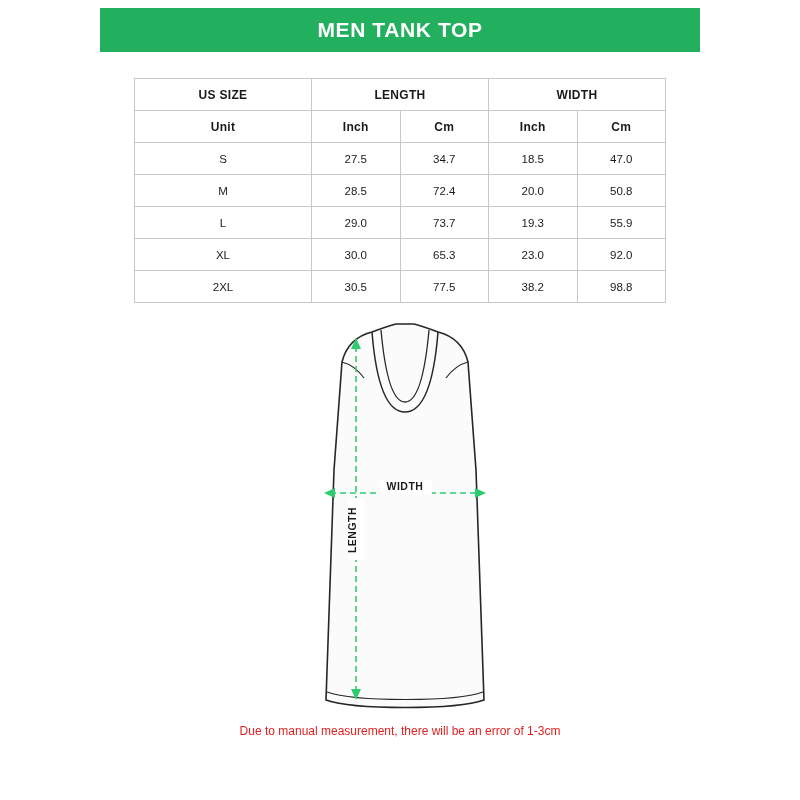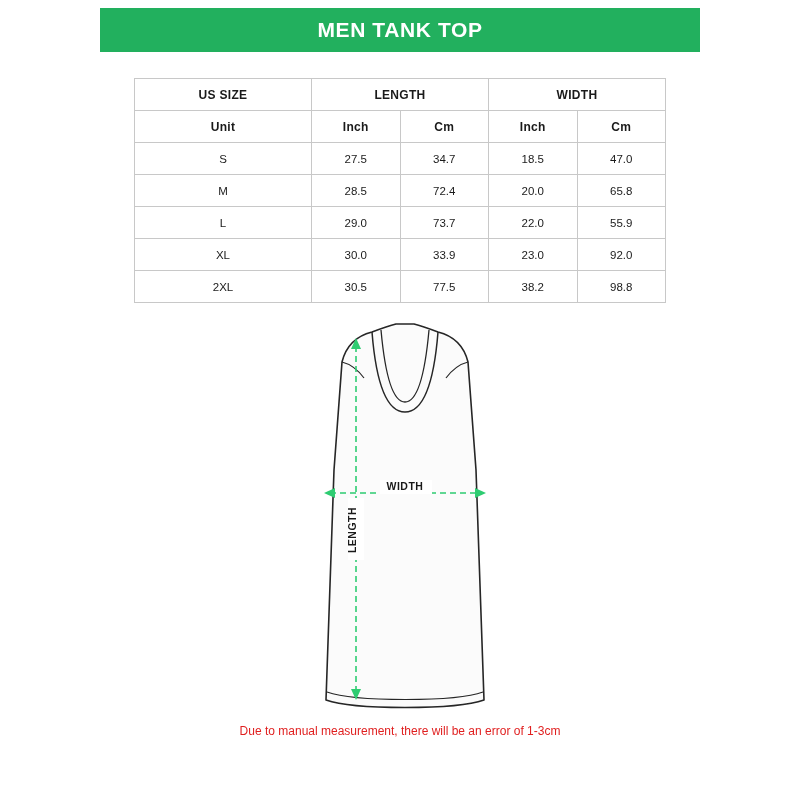--- a/index.html
+++ b/index.html
@@ -125,33 +125,33 @@
           <td>27.5</td>
           <td>34.7</td>
           <td>18.5</td>
           <td>47.0</td>
         </tr>
         <tr>
           <td class="rowhead">M</td>
           <td>28.5</td>
           <td>72.4</td>
           <td>20.0</td>
-          <td>65.8</td>
+          <td>50.8</td>
         </tr>
         <tr>
           <td class="rowhead">L</td>
           <td>29.0</td>
           <td>73.7</td>
-          <td>22.0</td>
+          <td>19.3</td>
           <td>55.9</td>
         </tr>
         <tr>
           <td class="rowhead">XL</td>
           <td>30.0</td>
-          <td>33.9</td>
+          <td>65.3</td>
           <td>23.0</td>
           <td>92.0</td>
         </tr>
         <tr>
           <td class="rowhead">2XL</td>
           <td>30.5</td>
           <td>77.5</td>
           <td>38.2</td>
           <td>98.8</td>
         </tr>

